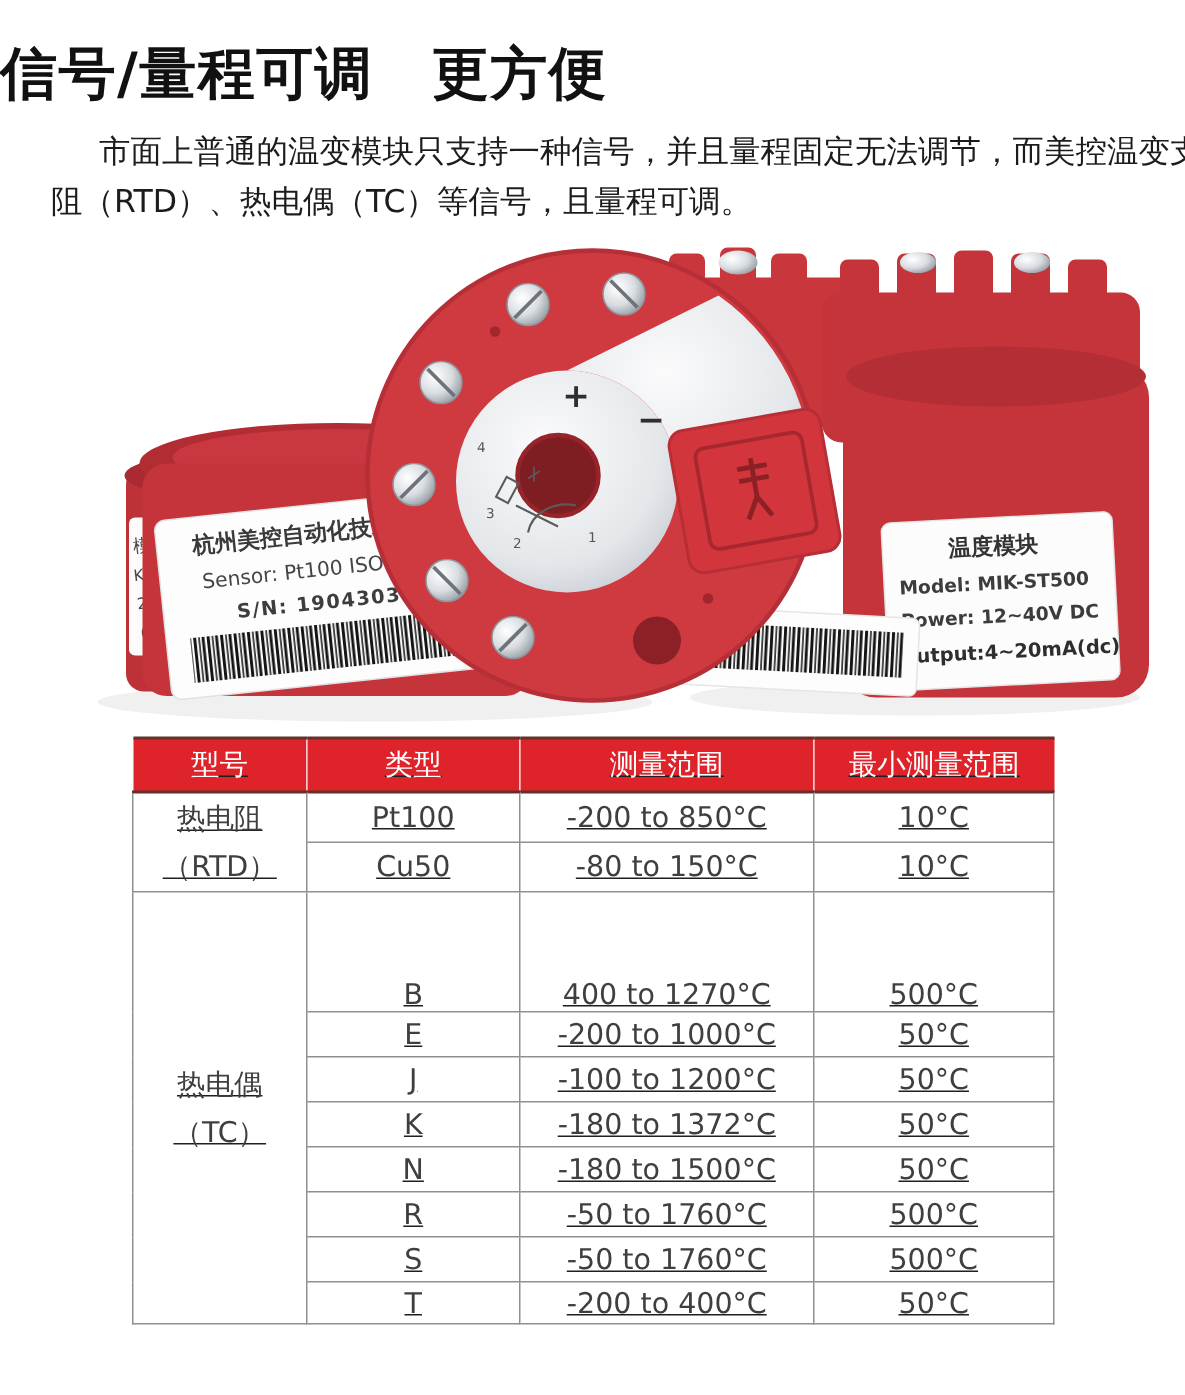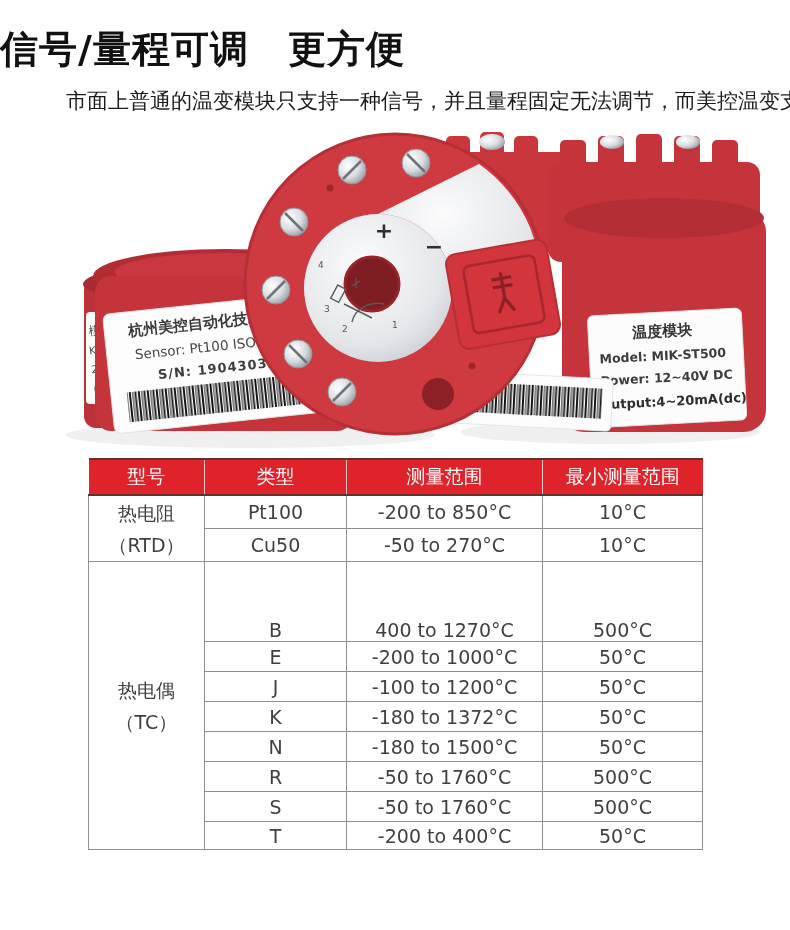--- a/index.html
+++ b/index.html
@@ -17,21 +17,21 @@
     width:722px;margin:13px auto 0 auto;
     font-size:21px;line-height:33px;color:#1c1c1c;
   }
   .intro .l1{display:block;text-indent:32px;white-space:nowrap;}
   .intro .l2{display:block;white-space:nowrap;}
   .photo-wrap{
     position:relative;width:790px;height:330px;margin-top:8px;
   }
   table.spec{
     border-collapse:collapse;table-layout:fixed;
-    width:614px;margin:2px 0 0 88px;
+    width:614px;margin:2px 0 0 88px;text-decoration:underline;
   }
   table.spec th{
     background:#de232a;color:#ffffff;font-weight:500;
     font-size:19px;height:34px;padding:0;
     border-top:2px solid #66302a;border-bottom:2px solid #66302a;
     border-left:1px solid rgba(255,255,255,0.75);
   }
   table.spec th:first-child{border-left:none;}
   table.spec td{
     border:1px solid #8f8f8f;text-align:center;
@@ -47,20 +47,21 @@
   
   svg text{font-family:"DejaVu Sans","Liberation Sans",sans-serif;}
 </style>
 </head>
 <body>
 
 <h1 class="page-title">信号/量程可调　更方便</h1>
 
 <p class="intro">
   <span class="l1">市面上普通的温变模块只支持一种信号，并且量程固定无法调节，而美控温变支持热电</span>
+  <span class="l2">阻（RTD）、热电偶（TC）等信号，且量程可调。</span>
 </p>
 
 <div class="photo-wrap">
 <svg width="790" height="330" viewBox="0 0 790 330">
   <defs>
     <radialGradient id="g-silver" cx="40%" cy="35%" r="75%">
       <stop offset="0%" stop-color="#fbfbfc"></stop>
       <stop offset="70%" stop-color="#e4e7ea"></stop>
       <stop offset="100%" stop-color="#c6cbd1"></stop>
     </radialGradient>
@@ -236,21 +237,21 @@
       <td class="group-cell" rowspan="2">
         <div>热电阻</div>
         <div>（RTD）</div>
       </td>
       <td>Pt100</td>
       <td>-200 to 850°C</td>
       <td>10°C</td>
     </tr>
     <tr class="h33">
       <td>Cu50</td>
-      <td>-50 to 270°C</td>
+      <td>-80 to 150°C</td>
       <td>10°C</td>
     </tr>
     <tr>
       <td class="group-cell" rowspan="8">
         <div>热电偶</div>
         <div>（TC）</div>
       </td>
       <td class="cell-tall">B</td>
       <td class="cell-tall">400 to 1270°C</td>
       <td class="cell-tall">500°C</td>

